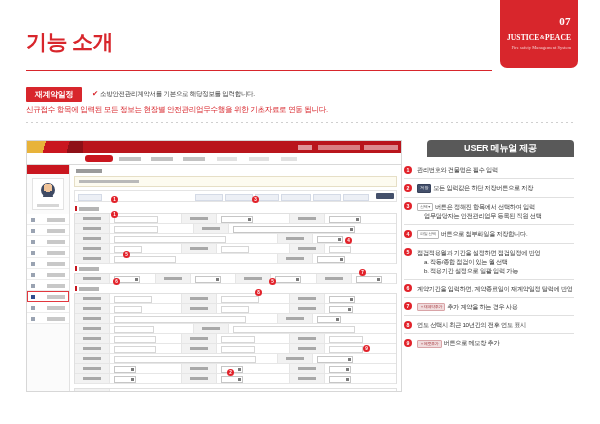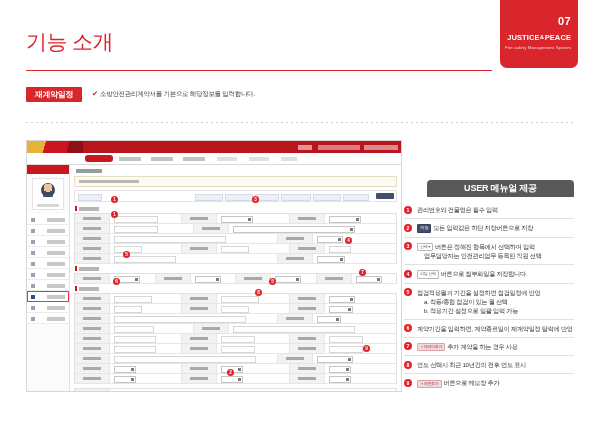--- a/index.html
+++ b/index.html
@@ -11,30 +11,30 @@
     overflow:hidden;
     position:relative;
     color:#333;
   }
   .slide{position:relative;width:600px;height:424px;}
 
   
   .corner-badge{
     position:absolute;top:0;right:22px;width:78px;height:68px;
     background:#d8262c;border-bottom-left-radius:7px;border-bottom-right-radius:7px;
-    color:#fff;text-align:right;box-sizing:border-box;padding:16px 7px 0 0;
+    color:#fff;text-align:right;box-sizing:border-box;padding:16px 7px 0 0;font-family:Liberation Serif, serif;
   }
   .corner-num{font-size:11px;font-weight:bold;letter-spacing:.4px;line-height:1;}
   .corner-brand{font-size:7.5px;font-weight:bold;letter-spacing:.1px;margin-top:6px;white-space:nowrap;}
   .corner-brand .amp{font-size:5.5px;vertical-align:1px;padding:0 .5px;}
   .corner-sub{font-size:4.4px;margin-top:2.5px;letter-spacing:.1px;white-space:nowrap;color:#f6d2d2;}
 
   .page-title{
     position:absolute;left:26px;top:28px;
-    font-size:21px;font-weight:normal;color:#d8262c;letter-spacing:-.6px;
+    font-size:21px;font-weight:bold;color:#d8262c;letter-spacing:-.6px;
   }
   .title-rule{
     position:absolute;left:26px;top:70px;width:466px;height:1px;background:#d8262c;
   }
 
   
   .tag{
     position:absolute;left:26px;top:87px;
     width:56px;height:15px;line-height:15px;text-align:center;
     background:#d8262c;color:#fff;font-size:8px;font-weight:bold;border-radius:1px;
@@ -122,21 +122,21 @@
   .m-memo .glab{width:34px;}
   .m-memo .mbox{flex:1;margin:2px;border:1px solid #dcdcdc;}
 
   .mk{
     position:absolute;width:7px;height:7px;border-radius:50%;
     background:#e2222a;color:#fff;font-size:4.6px;font-weight:bold;
     line-height:7px;text-align:center;z-index:5;
   }
 
   
-  .panel{position:absolute;left:404px;top:140px;width:170px;margin-top:40px;}
+  .panel{position:absolute;left:404px;top:140px;width:170px;}
   .panel-head{
     margin-left:23px;height:17px;line-height:17px;text-align:center;
     background:#595959;color:#fff;font-size:9px;font-weight:bold;
     border-top-left-radius:4px;border-top-right-radius:4px;letter-spacing:-.2px;
   }
   .plist{margin-top:4px;}
   .pitem{position:relative;padding:4px 0 4px 13px;border-bottom:1px solid #e0e0e0;}
   .pitem:last-child{border-bottom:none;}
   .pnum{
     position:absolute;left:0;top:4.5px;width:8px;height:8px;border-radius:50%;
@@ -162,20 +162,21 @@
     <div class="corner-num">07</div>
     <div class="corner-brand"><span>JUSTICE</span><span class="amp">&amp;</span><span>PEACE</span></div>
     <div class="corner-sub">Fire safety Management System</div>
   </div>
 
   <div class="page-title">기능 소개</div>
   <div class="title-rule"></div>
 
   <div class="tag">재계약일정</div>
   <div class="tag-note"><span class="chk">✔</span><span>소방안전관리계약서를 기본으로 해당정보를 입력합니다.</span></div>
+  <div class="lead">신규접수 항목에 입력된 모든 정보는 현장별 안전관리업무수행을 위한 기초자료로 연동 됩니다.</div>
   <div class="dots"></div>
 
   <div class="shot">
     <div class="shot-topbar">
       <div class="shot-logo"></div>
       <div class="tr"></div>
     </div>
     <div class="shot-nav">
       <div class="nav-pill"></div>
       <div class="nav-it" style="left:92px;width:22px;"></div>

